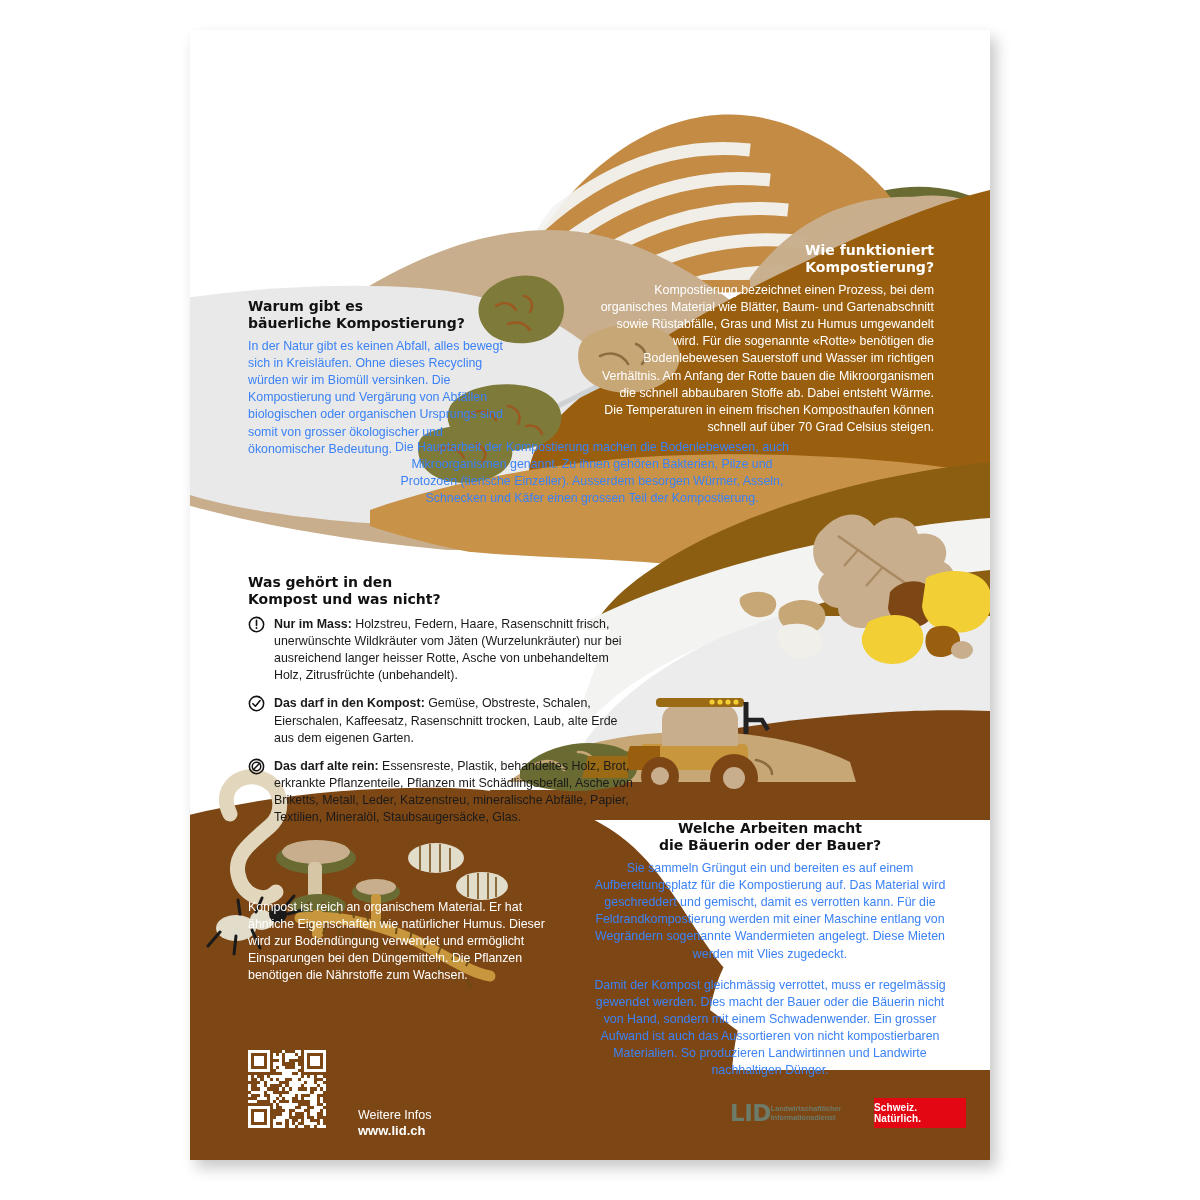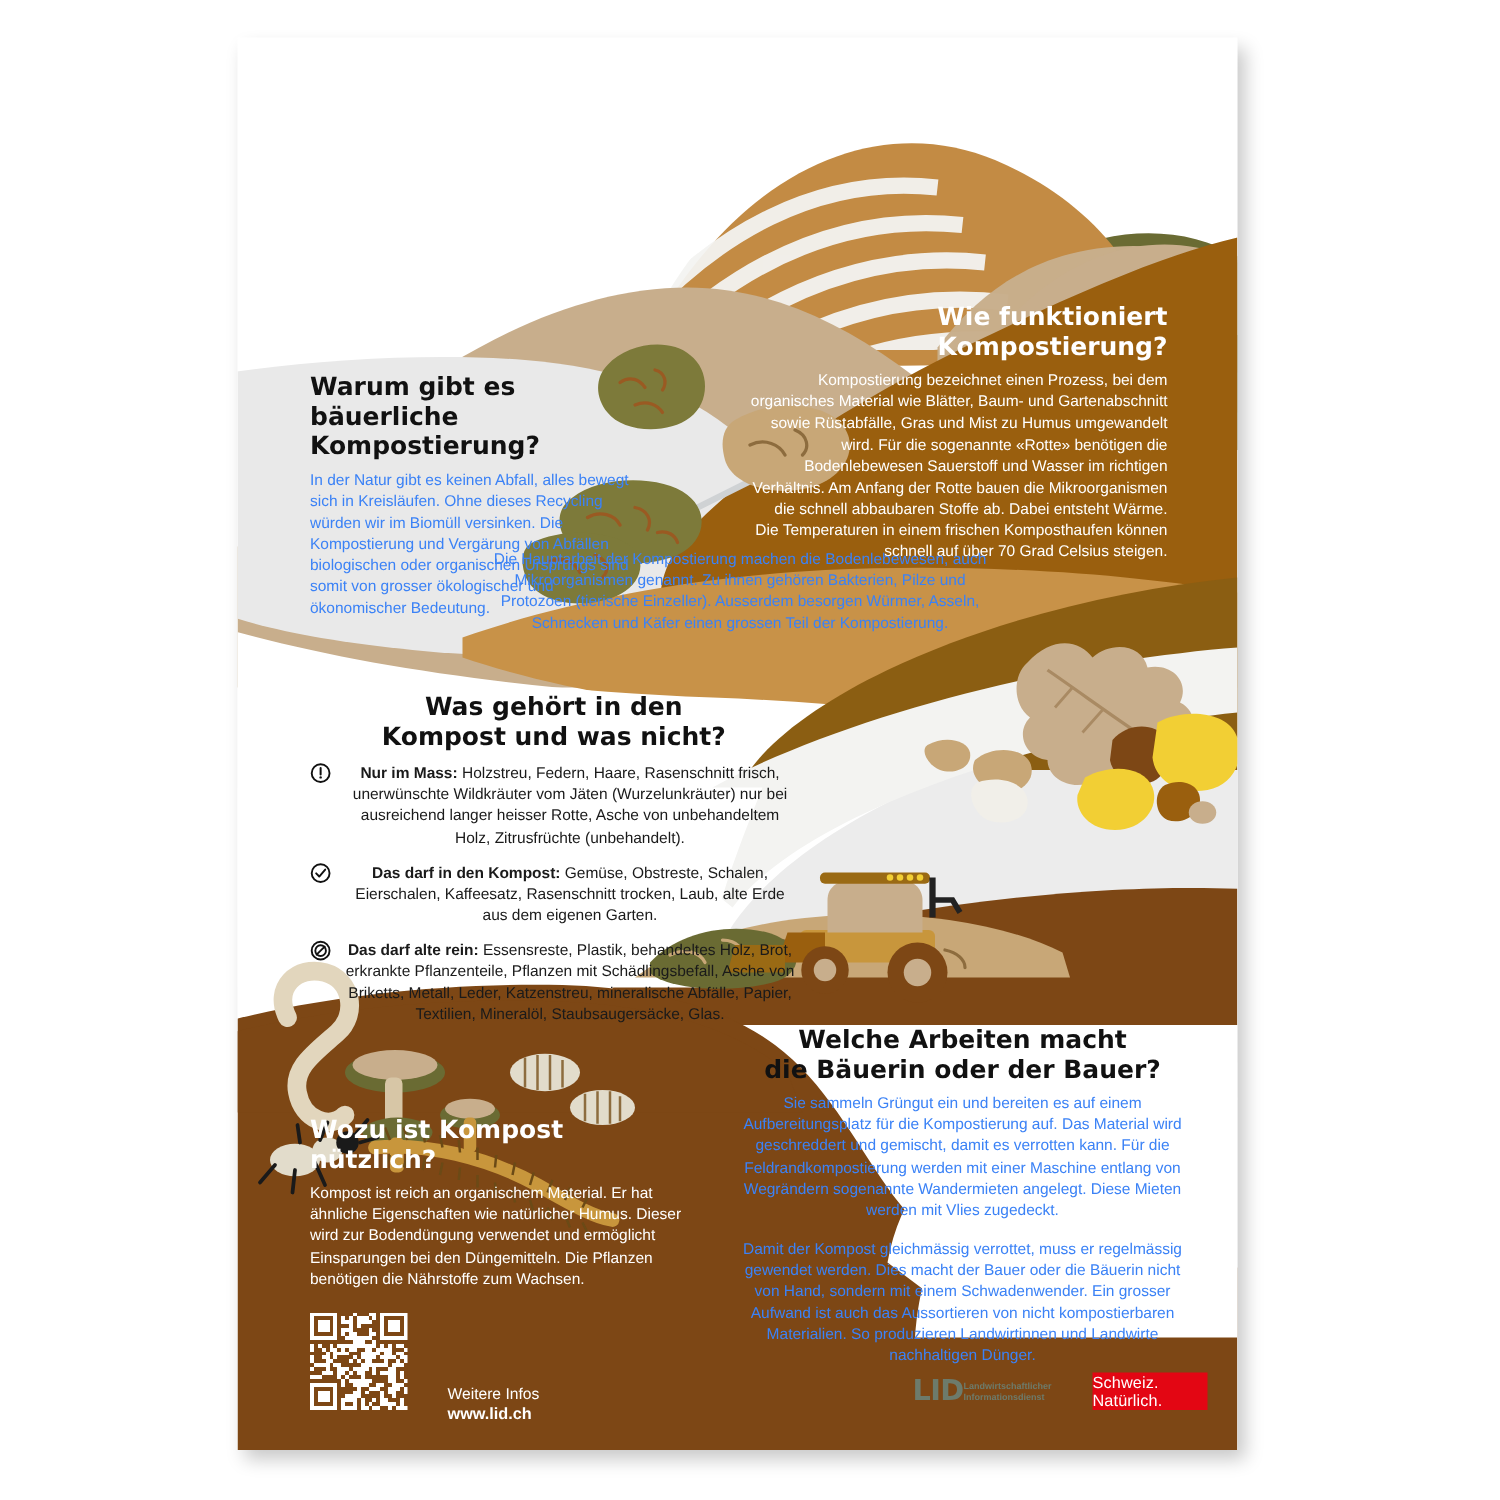--- a/index.html
+++ b/index.html
@@ -30,21 +30,21 @@
   
   .block { position: absolute; }
   h1.title {
     font-size: 52px;
     font-weight: 700;
     letter-spacing: -0.5px;
     color: #111111;
     font-family: "DejaVu Sans", sans-serif;
   }
   h2 {
-    font-size: 20px;
+    font-size: 14px;
     line-height: 1.18;
     font-weight: 700;
     color: #111111;
     font-family: "DejaVu Sans", sans-serif;
   }
   h2.light { color: #ffffff; }
   p.body {
     font-size: 12.4px;
     line-height: 1.38;
     color: #3b82f6;
@@ -91,21 +91,21 @@
   #logo-lid .lid-sub {
     font-size: 7.2px; line-height: 1.25; font-weight: 700; color: #6d7b6b;
     font-family: "Liberation Sans", sans-serif;
   }
   #logo-ch {
     position: absolute; left: 684px; top: 1068px;
     width: 92px; height: 30px; background: #e30613;
     display: flex; align-items: center; justify-content: center;
   }
   #logo-ch span {
-    color: #ffffff; font-size: 13px; font-weight: 400; letter-spacing: 0.1px;
+    color: #ffffff; font-size: 10px; font-weight: 700; letter-spacing: 0.1px;
     font-family: "Liberation Sans", sans-serif;
   }
 </style>
 </head>
 <body>
 
 <div id="stage">
   <div id="poster">
 
     <svg class="layer" viewBox="0 0 800 1130">
@@ -299,21 +299,21 @@
 
     <div class="block ta-right" style="left:408px; top:212px; width:336px;">
       <h2 class="light">Wie funktioniert<br>Kompostierung?</h2>
       <p class="body light">Kompostierung bezeichnet einen Prozess, bei dem organisches Material wie Blätter, Baum- und Gartenabschnitt sowie Rüstabfälle, Gras und Mist zu Humus umgewandelt wird. Für die sogenannte «Rotte» benötigen die Bodenlebewesen Sauerstoff und Wasser im richtigen Verhältnis. Am Anfang der Rotte bauen die Mikroorganismen die schnell abbaubaren Stoffe ab. Dabei entsteht Wärme. Die Temperaturen in einem frischen Komposthaufen können schnell auf über 70 Grad Celsius steigen.</p>
     </div>
 
     <div class="block ta-center" style="left:200px; top:402px; width:404px;">
       <p class="body">Die Hauptarbeit der Kompostierung machen die Bodenlebewesen, auch Mikroorganismen genannt. Zu ihnen gehören Bakterien, Pilze und Protozoen (tierische Einzeller). Ausserdem besorgen Würmer, Asseln, Schnecken und Käfer einen grossen Teil der Kompostierung.</p>
     </div>
 
-    <div class="block" style="left:58px; top:524px; width:390px;text-align:center;">
+    <div class="block" style="left:58px; top:544px; width:390px;">
       <h2>Was gehört in den<br>Kompost und was nicht?</h2>
       <ul class="rules">
         <li>
           <span class="bicon">
             <svg viewBox="0 0 20 20" width="17" height="17">
                 <circle cx="10" cy="10" r="8.4" fill="none" stroke="#111" stroke-width="1.8"></circle>
                 <path d="M 10 5.2 L 10 11.2" stroke="#111" stroke-width="1.9" stroke-linecap="round"></path>
                 <circle cx="10" cy="14" r="1.15" fill="#111"></circle>
               </svg>
           </span>
@@ -335,21 +335,20 @@
                 <circle cx="10" cy="10" r="5" fill="none" stroke="#111" stroke-width="1.8"></circle>
                 <path d="M 6.2 13.8 L 13.8 6.2" stroke="#111" stroke-width="1.8" stroke-linecap="round"></path>
               </svg>
           </span>
           <span class="lead">Das darf alte rein:</span><span> Essensreste, Plastik, behandeltes Holz, Brot, erkrankte Pflanzenteile, Pflanzen mit Schädlingsbefall, Asche von Briketts, Metall, Leder, Katzenstreu, mineralische Abfälle, Papier, Textilien, Mineralöl, Staubsaugersäcke, Glas.</span>
         </li>
       </ul>
     </div>
 
     <div class="block" style="left:58px; top:862px; width:300px;">
-      <h2 class="light">Wozu ist Kompost nützlich?</h2>
       <p class="body light">Kompost ist reich an organischem Material. Er hat ähnliche Eigenschaften wie natürlicher Humus. Dieser wird zur Bodendüngung verwendet und ermöglicht Einsparungen bei den Düngemitteln. Die Pflanzen benötigen die Nährstoffe zum Wachsen.</p>
     </div>
 
     <div class="block ta-center" style="left:398px; top:790px; width:364px;">
       <h2>Welche Arbeiten macht<br>die Bäuerin oder der Bauer?</h2>
       <p class="body">Sie sammeln Grüngut ein und bereiten es auf einem Aufbereitungsplatz für die Kompostierung auf. Das Material wird geschreddert und gemischt, damit es verrotten kann. Für die Feldrandkompostierung werden mit einer Maschine entlang von Wegrändern sogenannte Wandermieten angelegt. Diese Mieten werden mit Vlies zugedeckt.</p>
       <p class="body" style="margin-top:14px;">Damit der Kompost gleichmässig verrottet, muss er regelmässig gewendet werden. Dies macht der Bauer oder die Bäuerin nicht von Hand, sondern mit einem Schwadenwender. Ein grosser Aufwand ist auch das Aussortieren von nicht kompostierbaren Materialien. So produzieren Landwirtinnen und Landwirte nachhaltigen Dünger.</p>
     </div>
 
     <div id="qr">

